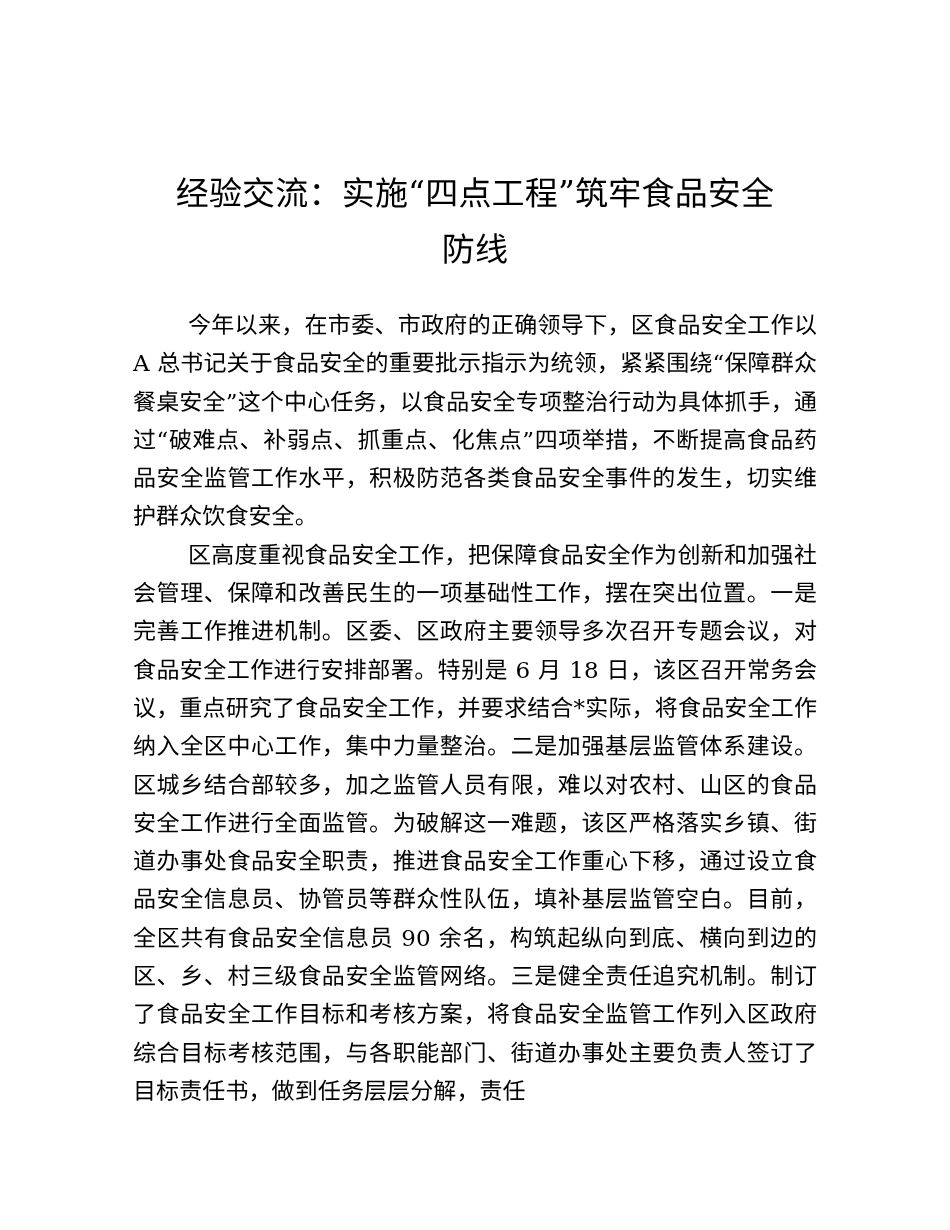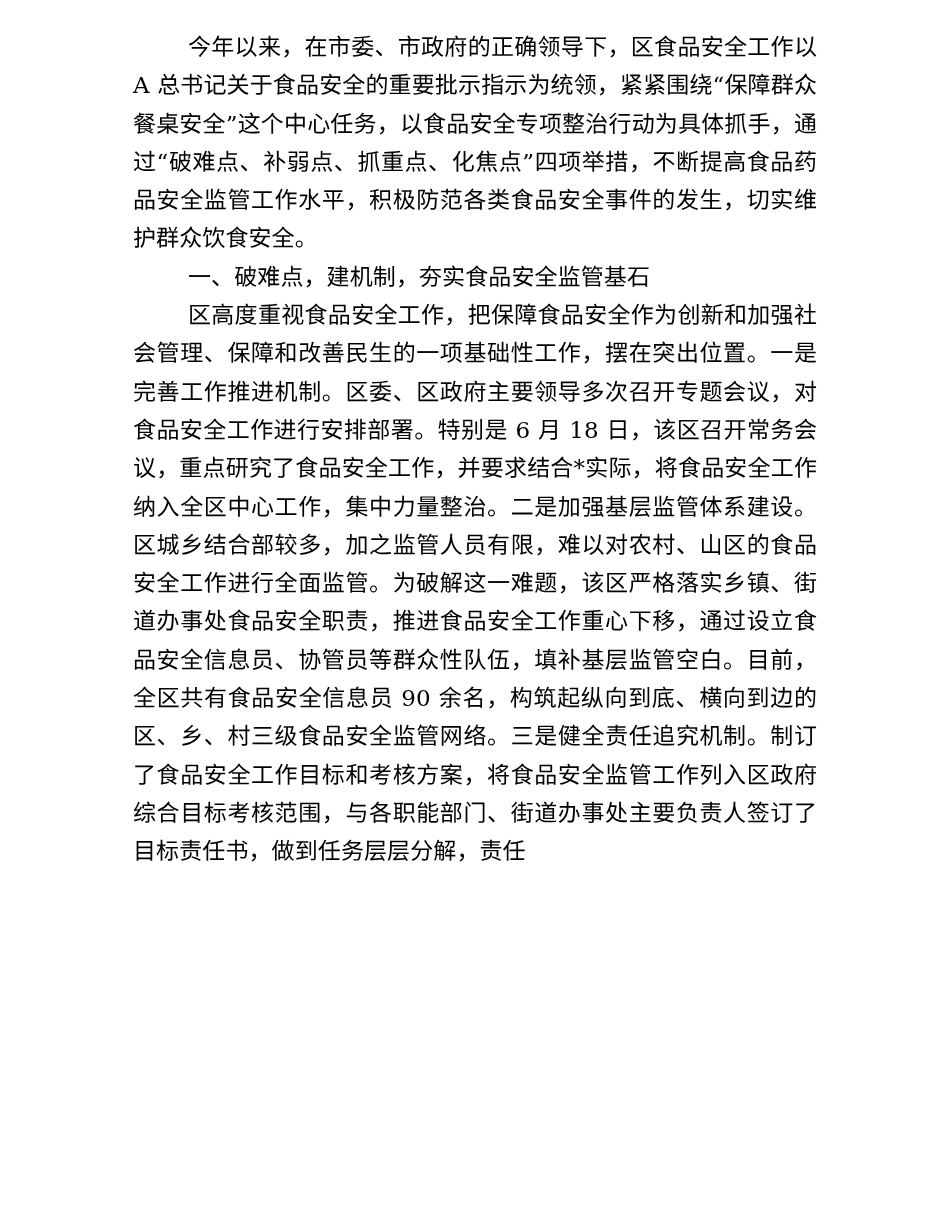--- a/index.html
+++ b/index.html
@@ -62,24 +62,27 @@
   p.para.heading-line {
     text-indent: 55px;
   }
 </style>
 </head>
 <body>
 
 <div class="page">
   <div class="content">
 
+    <h1 class="doc-title">
+      <span class="title-line">经验交流：实施“四点工程”筑牢食品安全</span>
+      <span class="title-line">防线</span>
+    </h1>
 
     <div class="body-block">
 
       <p class="para">今年以来，在市委、市政府的正确领导下，区食品安全工作以 A 总书记关于食品安全的重要批示指示为统领，紧紧围绕“保障群众餐桌安全”这个中心任务，以食品安全专项整治行动为具体抓手，通过“破难点、补弱点、抓重点、化焦点”四项举措，不断提高食品药品安全监管工作水平，积极防范各类食品安全事件的发生，切实维护群众饮食安全。</p>
 
-      <p class="para heading-line">一、破难点，建机制，夯实食品安全监管基石</p>
 
       <p class="para">区高度重视食品安全工作，把保障食品安全作为创新和加强社会管理、保障和改善民生的一项基础性工作，摆在突出位置。一是完善工作推进机制。区委、区政府主要领导多次召开专题会议，对食品安全工作进行安排部署。特别是 6 月 18 日，该区召开常务会议，重点研究了食品安全工作，并要求结合*实际，将食品安全工作纳入全区中心工作，集中力量整治。二是加强基层监管体系建设。区城乡结合部较多，加之监管人员有限，难以对农村、山区的食品安全工作进行全面监管。为破解这一难题，该区严格落实乡镇、街道办事处食品安全职责，推进食品安全工作重心下移，通过设立食品安全信息员、协管员等群众性队伍，填补基层监管空白。目前，全区共有食品安全信息员 90 余名，构筑起纵向到底、横向到边的区、乡、村三级食品安全监管网络。三是健全责任追究机制。制订了食品安全工作目标和考核方案，将食品安全监管工作列入区政府综合目标考核范围，与各职能部门、街道办事处主要负责人签订了目标责任书，做到任务层层分解，责任</p>
 
     </div>
   </div>
 </div>
 
 </body></html>

